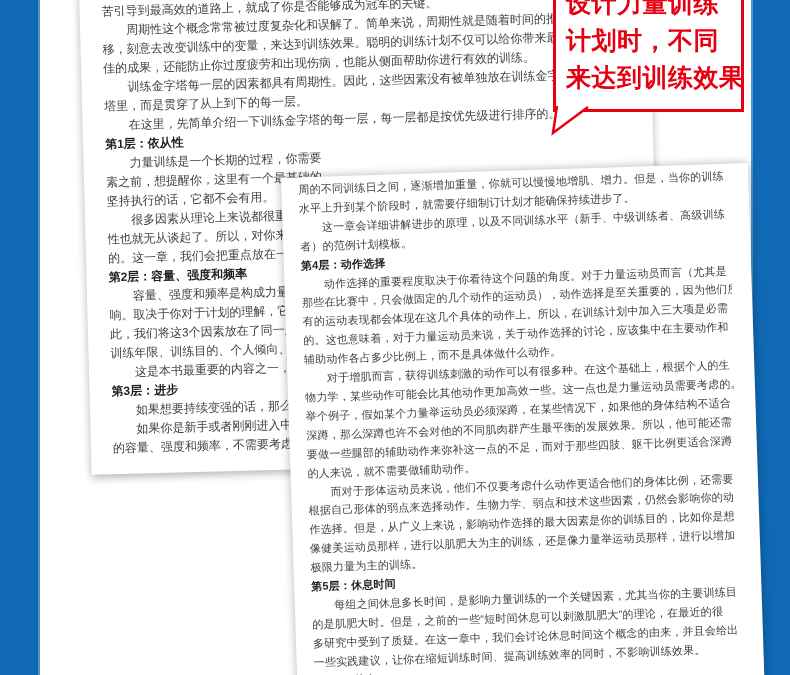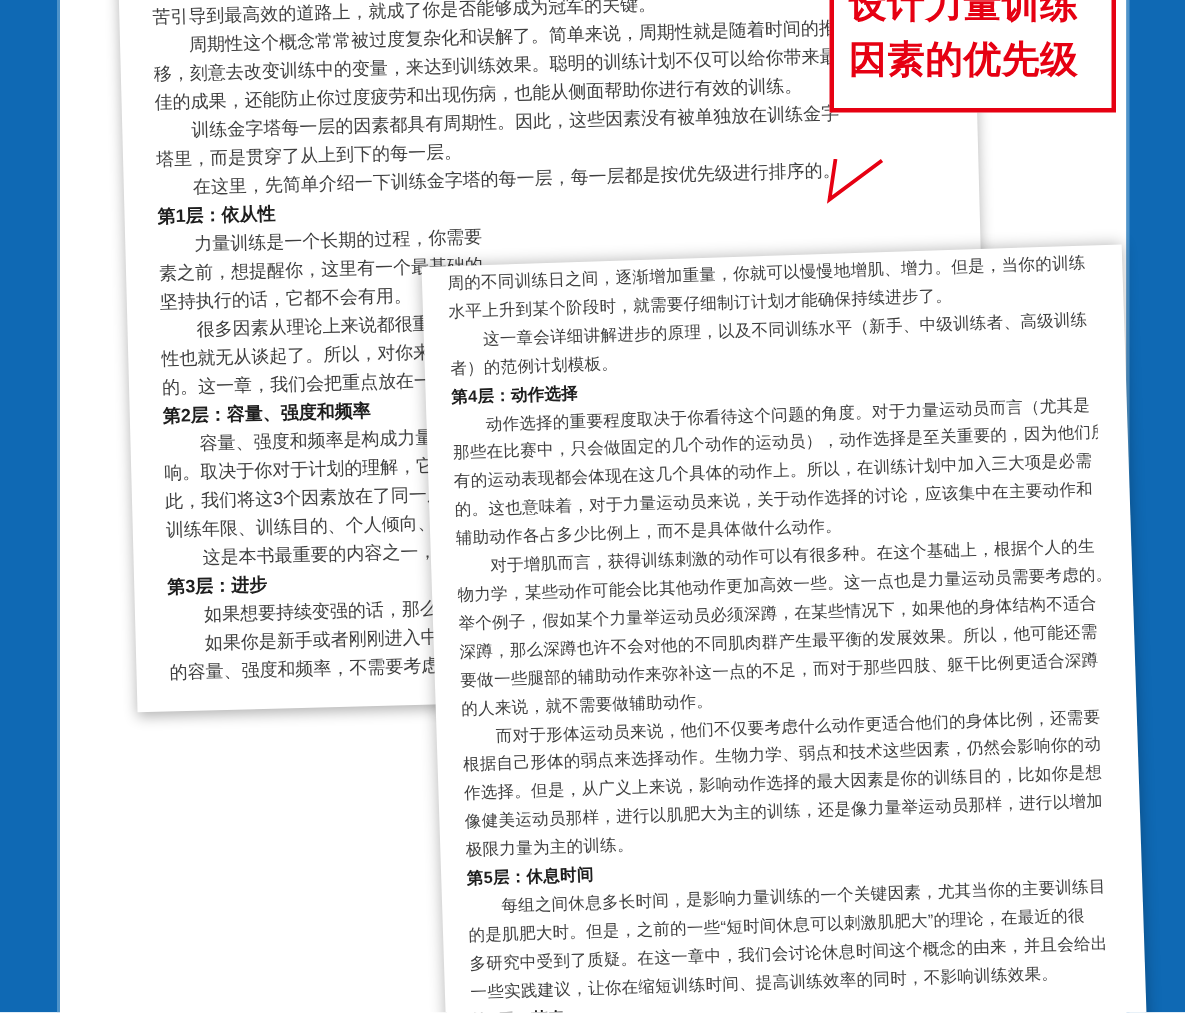--- a/index.html
+++ b/index.html
@@ -138,20 +138,21 @@
       <div class="fline bold">第5层：休息时间</div>
       <div class="fline">　　每组之间休息多长时间，是影响力量训练的一个关键因素，尤其当你的主要训练目</div>
       <div class="fline">的是肌肥大时。但是，之前的一些“短时间休息可以刺激肌肥大”的理论，在最近的很</div>
       <div class="fline">多研究中受到了质疑。在这一章中，我们会讨论休息时间这个概念的由来，并且会给出</div>
       <div class="fline">一些实践建议，让你在缩短训练时间、提高训练效率的同时，不影响训练效果。</div>
       <div class="fline bold">第6层：节奏</div>
     </div>
 
   <div class="callout">
       <div class="callout-line">设计力量训练</div>
-      <div class="callout-line">因素的优先级</div>
+      <div class="callout-line">计划时，不同</div>
+      <div class="callout-line">来达到训练效果</div>
     </div>
 
   <svg class="callout-tail" viewBox="0 0 46 32" xmlns="http://www.w3.org/2000/svg">
     <polygon points="6,1 37,1 2,27" fill="#ffffff" stroke="none"></polygon>
     <path d="M 6 0 L 2 27 L 37 1" fill="none" stroke="#e60012" stroke-width="2.5" stroke-linejoin="miter"></path>
   </svg>
 </div>
 
 </body></html>

